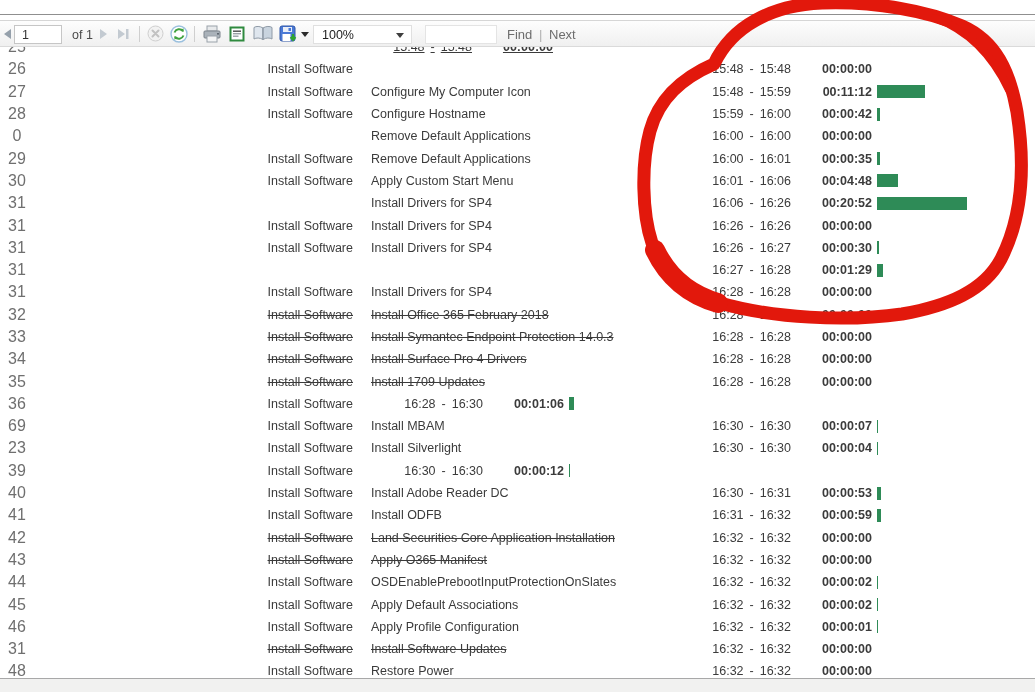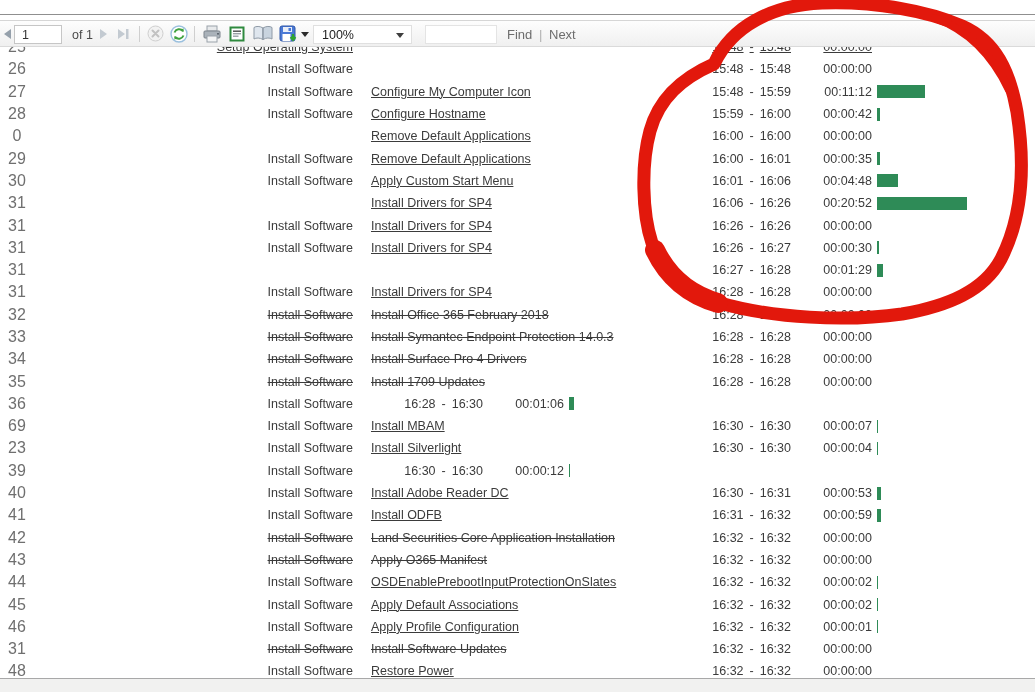--- a/index.html
+++ b/index.html
@@ -40,24 +40,24 @@
     border:1px solid #e4e4e4; background:#fff; font:12.5px "Liberation Sans",sans-serif; padding:0 4px;
   }
   .find-link, .next-link { position:absolute; top:27px; font-size:13px; color:#6d6d6d; cursor:pointer; }
   .find-next-sep { position:absolute; top:27px; left:539px; font-size:13px; color:#b0b0b0; }
 
   
   .report { position:absolute; top:36px; left:0; right:0; z-index:1; }
   .row { display:flex; height:22.3px; align-items:center; font-size:12.5px; }
   .c-num  { width:34px;  text-align:center; color:#6f6f6f; font-size:16px; flex:none; }
   .c-type { width:319px; text-align:right; flex:none; white-space:nowrap; }
-  .c-task { width:290px; margin-left:18px; text-align:left; flex:none; white-space:nowrap; overflow:visible;text-decoration:underline; }
+  .c-task { width:290px; margin-left:18px; text-align:left; flex:none; white-space:nowrap; overflow:visible; }
   .c-time { width:130px; flex:none; display:flex; justify-content:flex-end; white-space:nowrap; }
   .c-time .t-dash { margin:0 6px; }
-  .c-dur  { width:81px; text-align:right; flex:none; }
+  .c-dur  { width:81px; text-align:right; flex:none;font-weight:bold; }
   .c-bar  { margin-left:5px; height:13px; flex:none; display:flex; align-items:center; }
   .c-bar i { display:block; height:13px; background:#2E8B57; }
   .row.struck .c-type, .row.struck .c-task { text-decoration:line-through; }
   .row.underlined .c-type, .row.underlined .c-task,
   .row.underlined .c-time, .row.underlined .c-dur { text-decoration:underline; }
 
   
   .bottom-strip {
     position:absolute; left:0; right:0; top:678px; height:14px;
     background:#f1f1f0; border-top:1px solid #a8a8a8; z-index:20;
@@ -67,21 +67,20 @@
   .annotation-layer { position:absolute; inset:0; z-index:50; pointer-events:none; }
 </style>
 </head>
 <body>
 
 <div class="screen">
 
   <div class="report" id="report">
       <div class="row underlined">
       <div class="c-num">25</div>
-      <div class="c-type">Setup Operating System</div>
       <div class="c-task"></div>
       <div class="c-time">
         <span class="t-start">15:48</span>
         <span class="t-dash">-</span>
         <span class="t-end">15:48</span>
       </div>
       <div class="c-dur">00:00:00</div>
       <div class="c-bar">
           <i style="width: 0px; background: rgb(46, 139, 87);"></i>
         </div>

